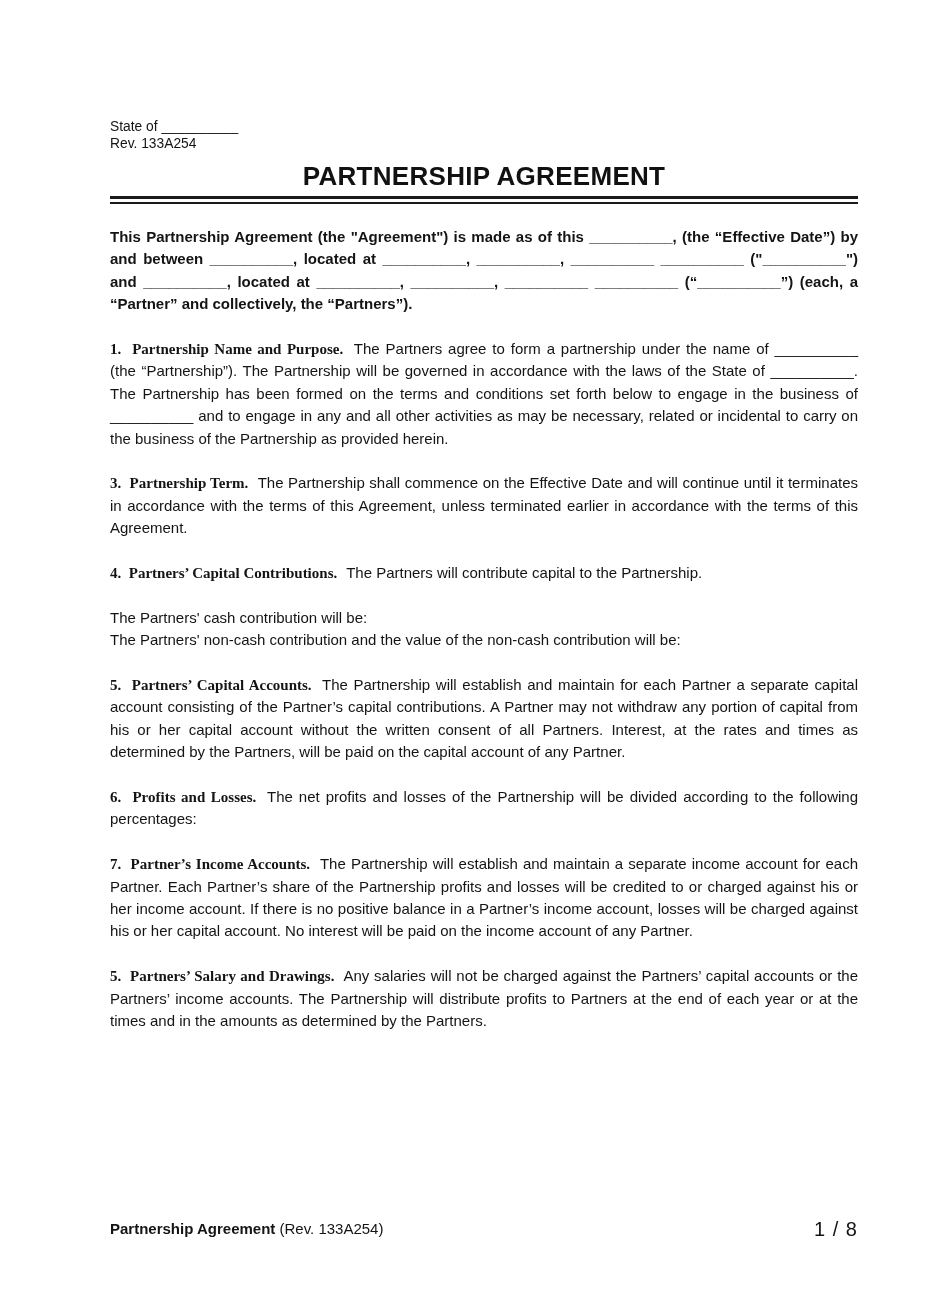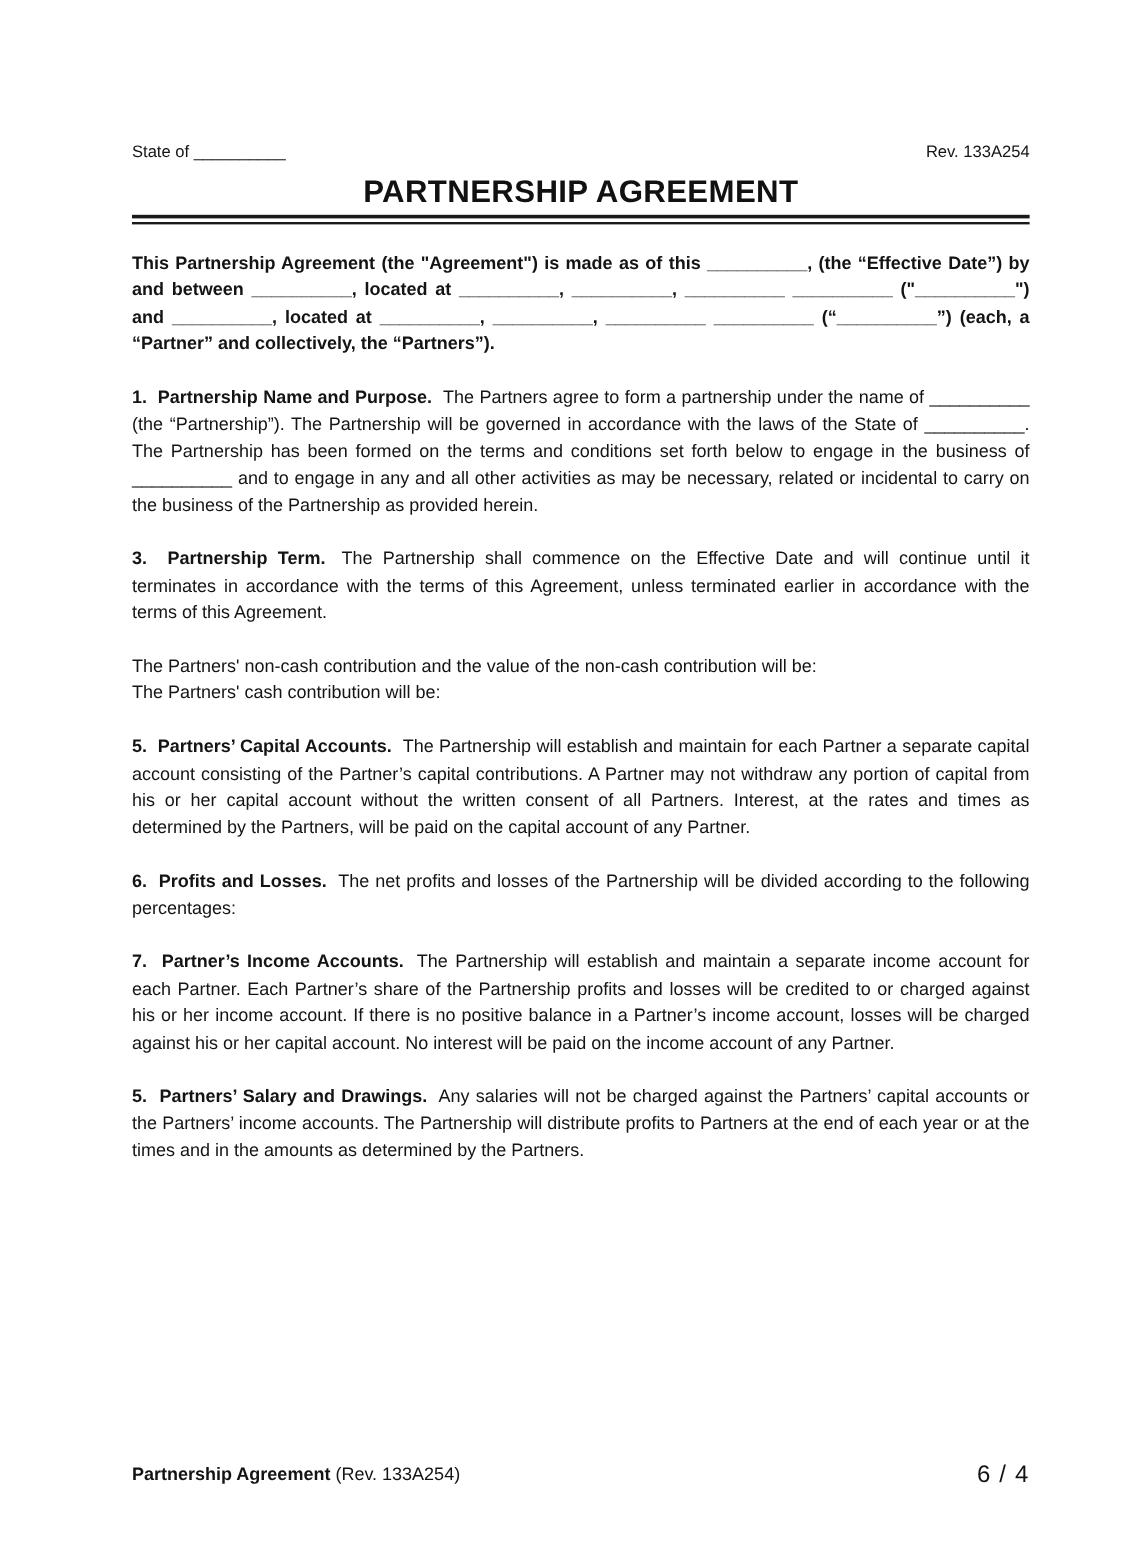--- a/index.html
+++ b/index.html
@@ -15,20 +15,21 @@
     overflow: hidden;
   }
   .content { padding: 118px 92px 0 110px; }
   .header-row {
     display: flex;
     justify-content: space-between;
     align-items: baseline;
     font-size: 13.8px;
     line-height: 17px;
     white-space: pre-wrap;
+    flex-direction: column;
   }
   .doc-title {
     text-align: center;
     font-size: 26px;
     line-height: 28px;
     font-weight: bold;
     letter-spacing: 0.3px;
     margin-top: 10px;
     color: #111111;
   }
@@ -41,20 +42,21 @@
   .para {
     text-align: justify;
     margin: 0 0 22.4px 0;
     white-space: pre-wrap;
   }
   .intro { margin-top: 22px; font-weight: bold; }
   .sec-heading {
     font-weight: bold;
     margin-right: 5px;
     white-space: pre-wrap;
+    font-family: Liberation Serif, serif;
   }
   .plain-line { text-align: left; }
   .contrib { margin: 0 0 22.4px 0; }
   .page-footer {
     position: absolute;
     left: 110px;
     right: 92px;
     top: 1218px;
     display: flex;
     justify-content: space-between;
@@ -78,33 +80,34 @@
     <div class="doc-title">PARTNERSHIP AGREEMENT</div>
     <div class="rule"></div>
 
     <p class="para intro"><span>This Partnership Agreement (the "Agreement") is made as of this __________, (the “Effective Date”) by and between __________, located at __________, __________, __________ __________ ("__________") and __________, located at __________, __________, __________ __________ (“__________”) (each, a “Partner” and collectively, the “Partners”).</span></p>
 
     <p class="para"><span class="sec-heading">1.  Partnership Name and Purpose.</span> <span>The Partners agree to form a partnership under the name of __________ (the “Partnership”). The Partnership will be governed in accordance with the laws of the State of __________. The Partnership has been formed on the terms and conditions set forth below to engage in the business of __________ and to engage in any and all other activities as may be necessary, related or incidental to carry on the business of the Partnership as provided herein.</span></p>
 
 
     <p class="para"><span class="sec-heading">3.  Partnership Term.</span> <span>The Partnership shall commence on the Effective Date and will continue until it terminates in accordance with the terms of this Agreement, unless terminated earlier in accordance with the terms of this Agreement.</span></p>
 
+    <p class="para"><span class="sec-heading">4.  Partners’ Capital Contributions.</span> <span>The Partners will contribute capital to the Partnership.</span></p>
 
     <div class="contrib">
+      <div class="plain-line">The Partners' cash contribution will be:</div>
       <div class="plain-line">The Partners' non-cash contribution and the value of the non-cash contribution will be:</div>
-      <div class="plain-line">The Partners' cash contribution will be:</div>
     </div>
 
     <p class="para"><span class="sec-heading">5.  Partners’ Capital Accounts.</span> <span>The Partnership will establish and maintain for each Partner a separate capital account consisting of the Partner’s capital contributions. A Partner may not withdraw any portion of capital from his or her capital account without the written consent of all Partners. Interest, at the rates and times as determined by the Partners, will be paid on the capital account of any Partner.</span></p>
 
     <p class="para"><span class="sec-heading">6.  Profits and Losses.</span> <span>The net profits and losses of the Partnership will be divided according to the following percentages:</span></p>
 
     <p class="para"><span class="sec-heading">7.  Partner’s Income Accounts.</span> <span>The Partnership will establish and maintain a separate income account for each Partner. Each Partner’s share of the Partnership profits and losses will be credited to or charged against his or her income account. If there is no positive balance in a Partner’s income account, losses will be charged against his or her capital account. No interest will be paid on the income account of any Partner.</span></p>
 
     <p class="para"><span class="sec-heading">5.  Partners’ Salary and Drawings.</span> <span>Any salaries will not be charged against the Partners’ capital accounts or the Partners’ income accounts. The Partnership will distribute profits to Partners at the end of each year or at the times and in the amounts as determined by the Partners.</span></p>
 
   </div>
 
   <div class="page-footer">
     <span><span class="footer-bold">Partnership Agreement</span> <span>(Rev. 133A254)</span></span>
-    <span class="page-num">6 / 4</span>
+    <span class="page-num">1 / 8</span>
   </div>
 </div>
 
 </body></html>

